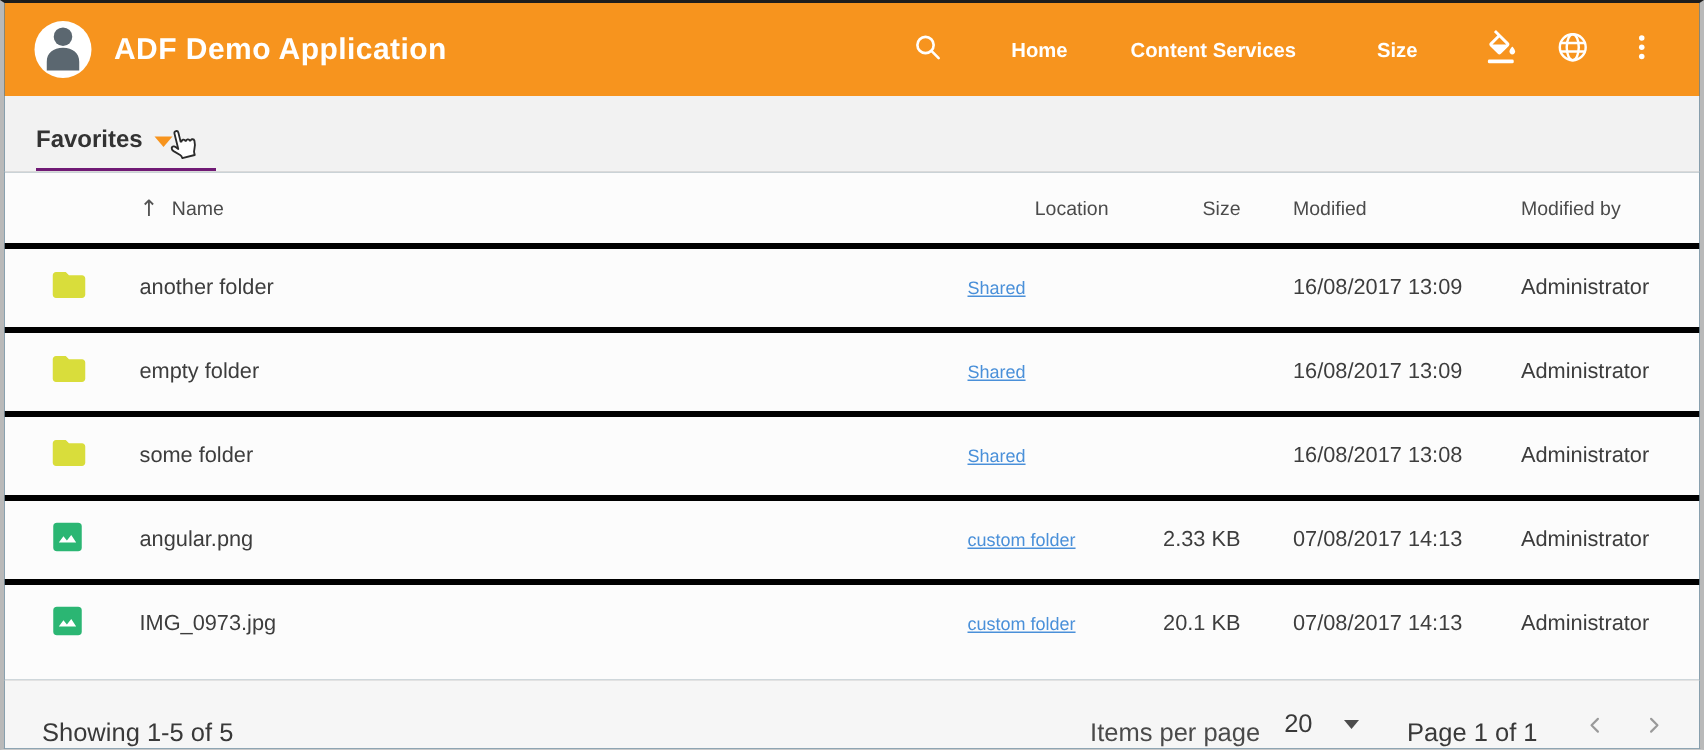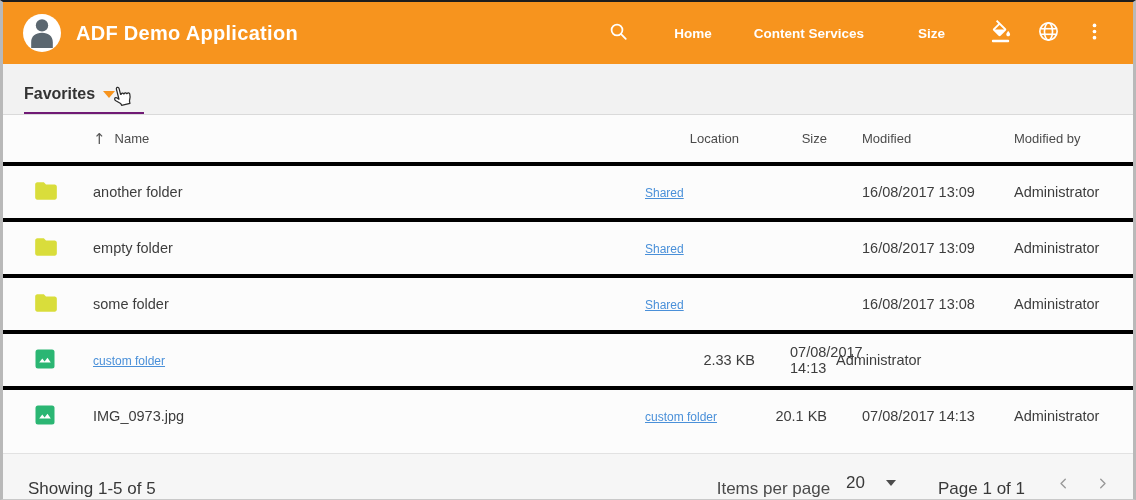--- a/index.html
+++ b/index.html
@@ -120,21 +120,21 @@
   .ipp-select {
     display: inline-flex; align-items: center; gap: 21px;
     margin-left: 14px; cursor: pointer; padding: 6px 2px;
   }
   .ipp-caret {
     width: 0; height: 0;
     border-left: 5px solid transparent;
     border-right: 5px solid transparent;
     border-top: 6px solid #4c4c4c;
   }
-  .page-status { margin-left: 40px; white-space: nowrap; }
+  .page-status { margin-left: 30px; white-space: nowrap; }
   .pager-btn {
     background: none; border: none; cursor: pointer;
     padding: 4px; margin-left: 14px;
     display: inline-flex; align-items: center;
   }
   .pager-btn.first { margin-left: 26px; }
 </style>
 </head>
 <body>
 
@@ -271,20 +271,21 @@
 
     <div class="trow drow">
       <div class="c-icon">
         <span>
           <svg width="24" height="24" viewBox="0 0 24 24">
             <rect x="2.5" y="2.5" width="19" height="19" rx="2.5" fill="#2bb673"></rect>
             <path d="M6.2 15.6l3.1-4.1 2.3 2.9 2.9-3.7 3.3 4.9z" fill="#fff"></path>
           </svg>
         </span>
       </div>
+      <div class="c-name">angular.png</div>
       <div class="c-location"><a class="link" href="#">custom folder</a></div>
       <div class="c-size">2.33 KB</div>
       <div class="c-modified">07/08/2017 14:13</div>
       <div class="c-modifiedby">Administrator</div>
     </div>
 
     <div class="trow drow">
       <div class="c-icon">
         <span>
           <svg width="24" height="24" viewBox="0 0 24 24">

